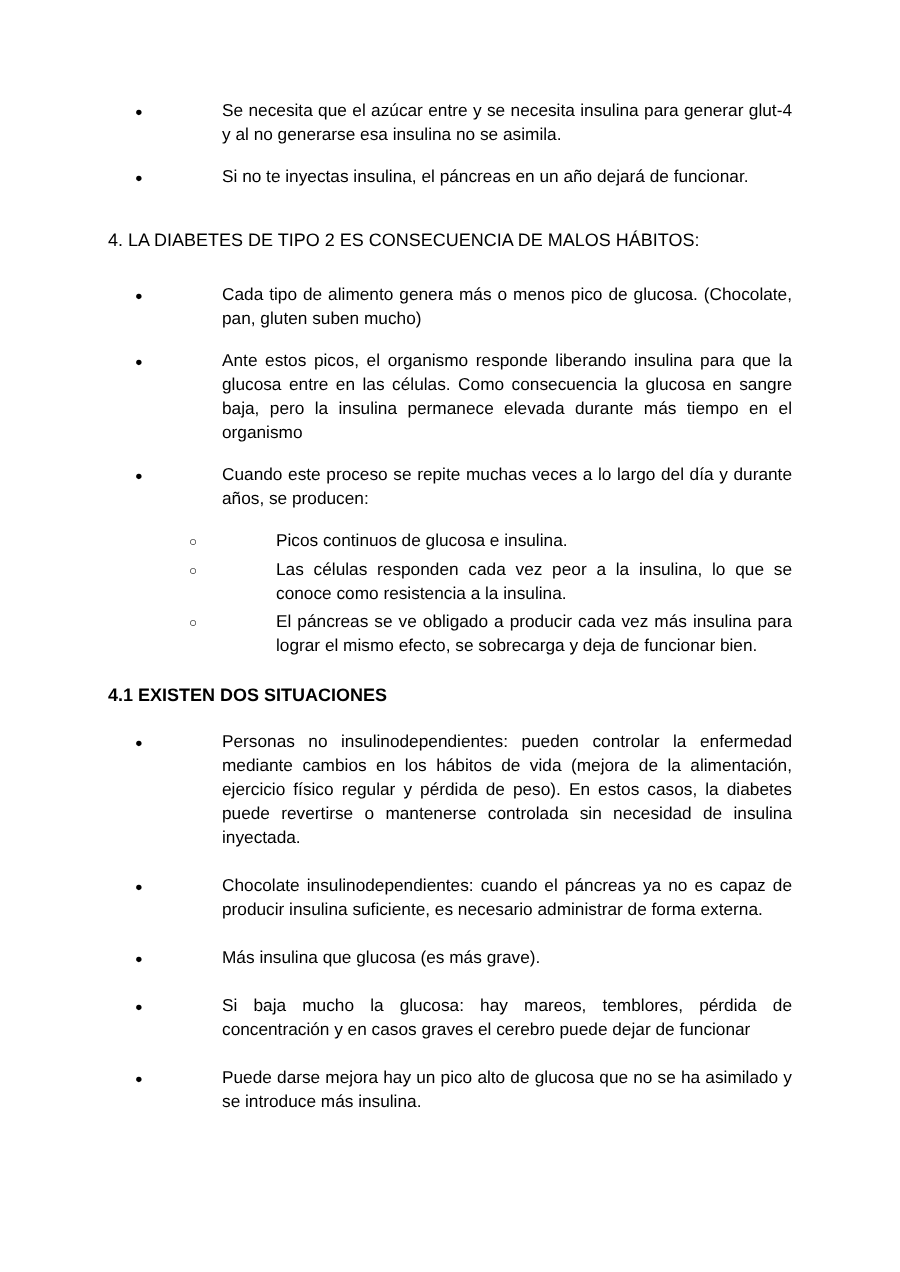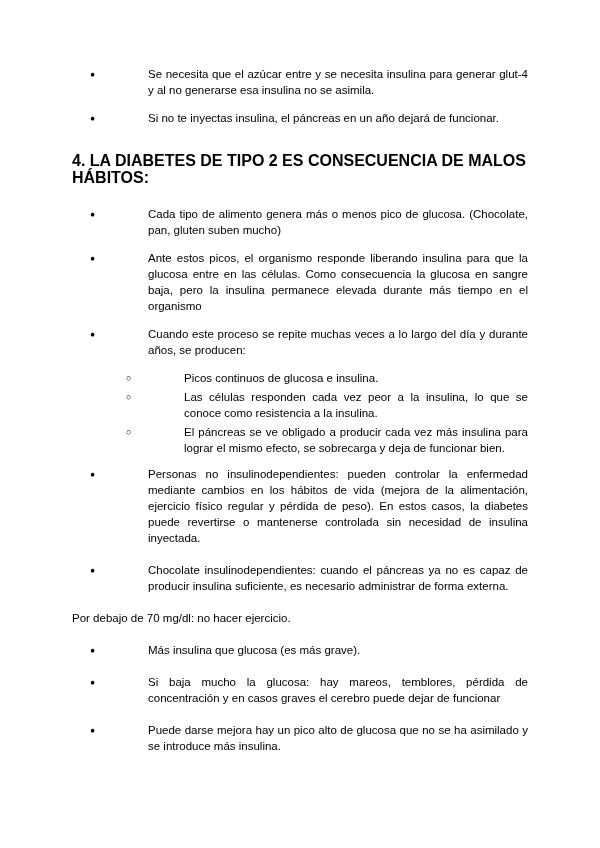--- a/index.html
+++ b/index.html
@@ -38,22 +38,22 @@
     font-size: 8.5px;
     line-height: 16px;
   }
   .bullet.sub .marker { font-size: 9px; }
   .btext {
     flex: 1;
     text-align: justify;
     margin-left: 40px;
   }
   .heading-major {
-    font-size: 16px;
-    font-weight: bold;
+    font-size: 12px;
+    font-weight: normal;
     line-height: 17px;
     margin: 26px 0 20px 0;
   }
   .heading-minor {
     font-size: 12px;
     font-weight: bold;
     line-height: 16px;
     margin: 16px 0 16px 0;
   }
   .para {
@@ -100,33 +100,33 @@
     <div class="bullet sub">
       <span class="marker">○</span>
         <span class="btext">Las células responden cada vez peor a la insulina, lo que se conoce como resistencia a la insulina.</span>
     </div>
     <div class="bullet sub last-in-group">
       <span class="marker">○</span>
         <span class="btext">El páncreas se ve obligado a producir cada vez más insulina para lograr el mismo efecto, se sobrecarga y deja de funcionar bien.</span>
     </div>
   </div>
 
+  <div class="heading-minor">4.1 EXISTEN DOS SITUACIONES</div>
 
   <div class="bullet gap-lg">
     <span class="marker">●</span>
       <span class="btext"><span class="bold">Personas no insulinodependientes</span><span>: pueden controlar la enfermedad mediante cambios en los hábitos de vida (mejora de la alimentación, ejercicio físico regular y pérdida de peso). En estos casos, la diabetes puede revertirse o mantenerse controlada sin necesidad de insulina inyectada.</span></span>
   </div>
   <div class="bullet gap-lg">
     <span class="marker">●</span>
       <span class="btext"><span class="bold">Chocolate insulinodependientes</span><span>: cuando el páncreas ya no es capaz de producir insulina suficiente, es necesario administrar de forma externa.</span></span>
   </div>
 
 
 
-  <p class="para"><span>Por debajo de </span><span class="bold">70 mg/dl</span><span>: no hacer ejercicio.</span></p>
 
   <div class="bullet gap-lg">
     <span class="marker">●</span>
       <span class="btext">Más insulina que glucosa (es más grave).</span>
   </div>
   <div class="bullet gap-lg">
     <span class="marker">●</span>
       <span class="btext">Si baja mucho la glucosa: hay mareos, temblores, pérdida de concentración y en casos graves el cerebro puede dejar de funcionar</span>
   </div>
   <div class="bullet">

